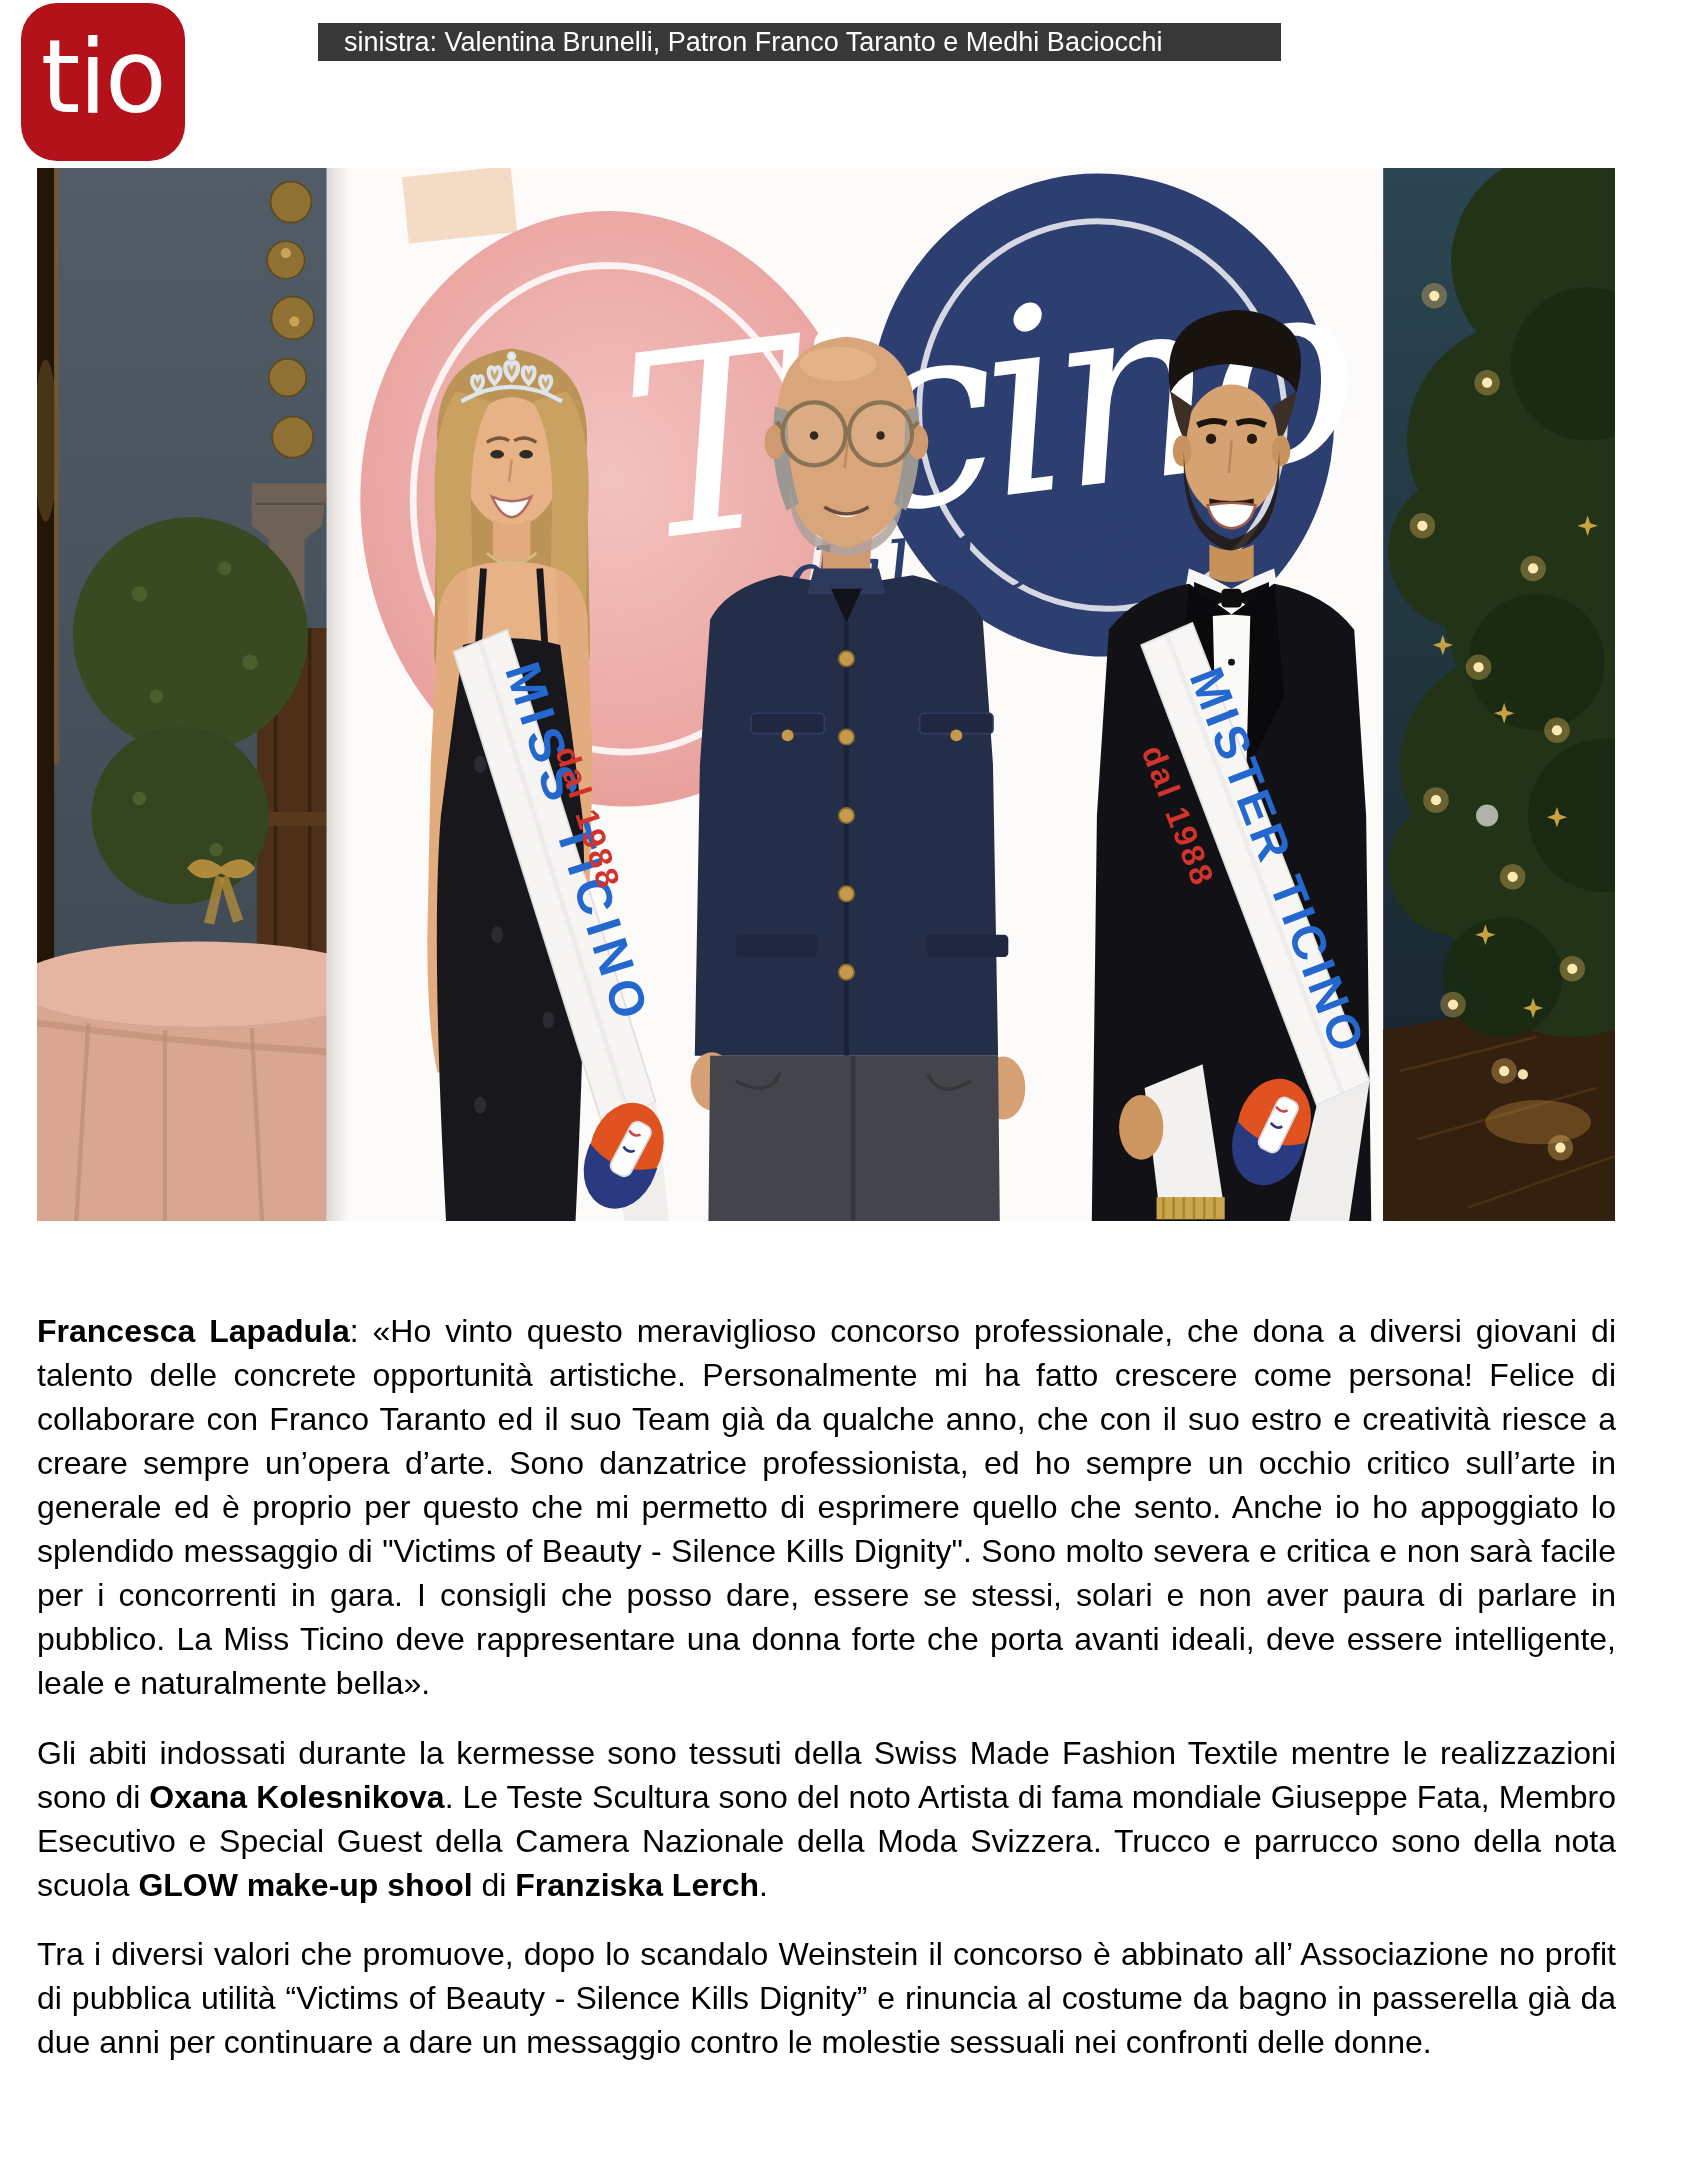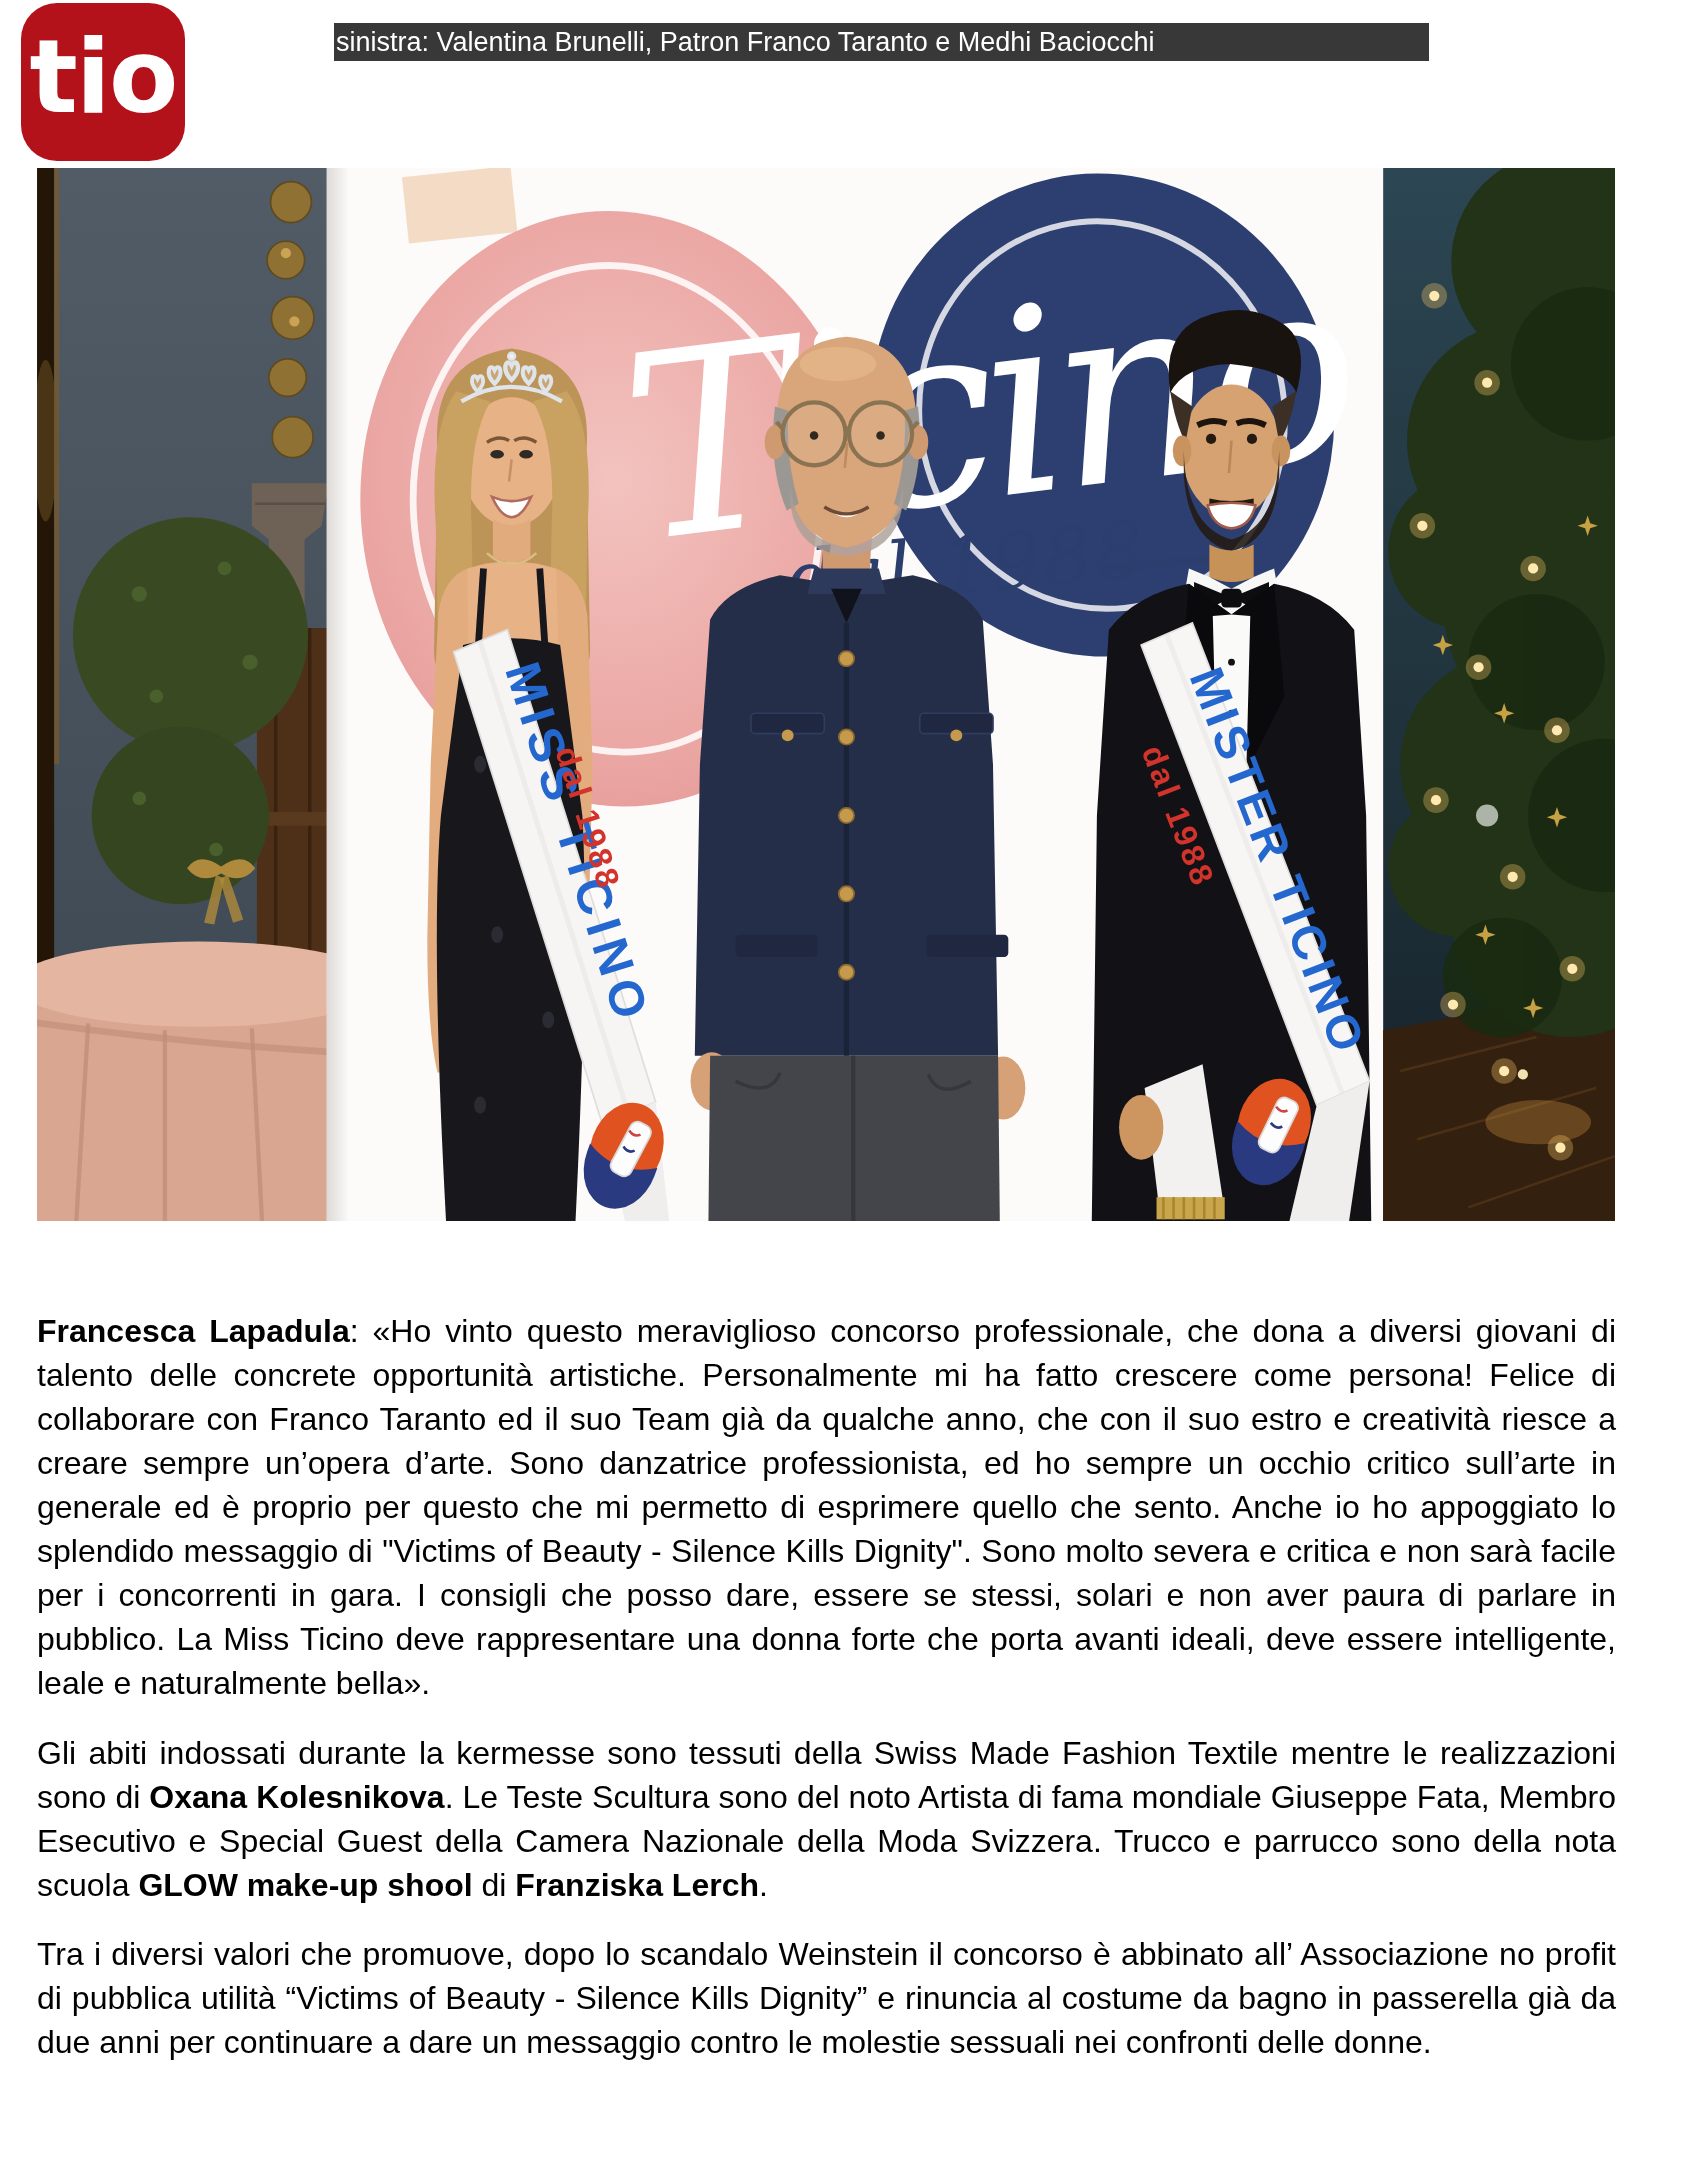--- a/index.html
+++ b/index.html
@@ -8,27 +8,27 @@
     font-family:"Liberation Sans", sans-serif; color:#000;
     overflow:hidden;
   }
   .brand-logo {
     position:absolute; left:21px; top:2.6px; width:164px; height:158px;
     background:#b4121a; border-radius:36px;
     display:flex; align-items:center; justify-content:center;
     padding-bottom:8.5px; box-sizing:border-box;
   }
   .brand-logo span {
-    font-family:"DejaVu Sans", sans-serif; font-weight:bold;
+    font-family:"DejaVu Sans", sans-serif; font-weight:normal;
     font-size:101px; color:#ffffff; letter-spacing:-1.7px;
   }
   .caption-bar {
-    position:absolute; left:334px; top:23px; width:1095px; height:38px;
+    position:absolute; left:318px; top:23px; width:963px; height:38px;
     background:#383838; display:flex; align-items:center;
-    box-sizing:border-box; padding-left:2px;
+    box-sizing:border-box; padding-left:26px;
   }
   .caption-bar span { color:#ffffff; font-size:27px; letter-spacing:0px; white-space:nowrap; }
   .photo-frame {
     position:absolute; left:37px; top:168px; width:1578px; height:1053px;
     overflow:hidden; background:#4a5560;
   }
   .photo-frame svg { display:block; }
   .article {
     position:absolute; left:37px; top:1309px; width:1579px;
   }

